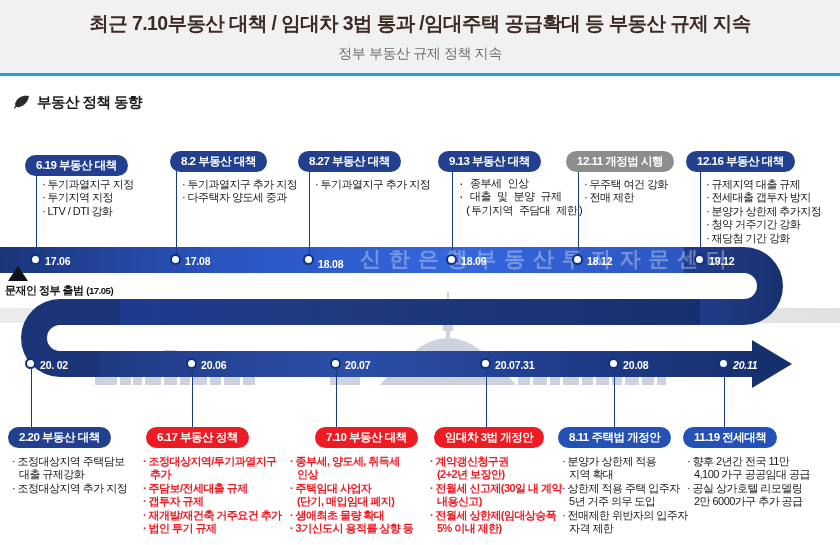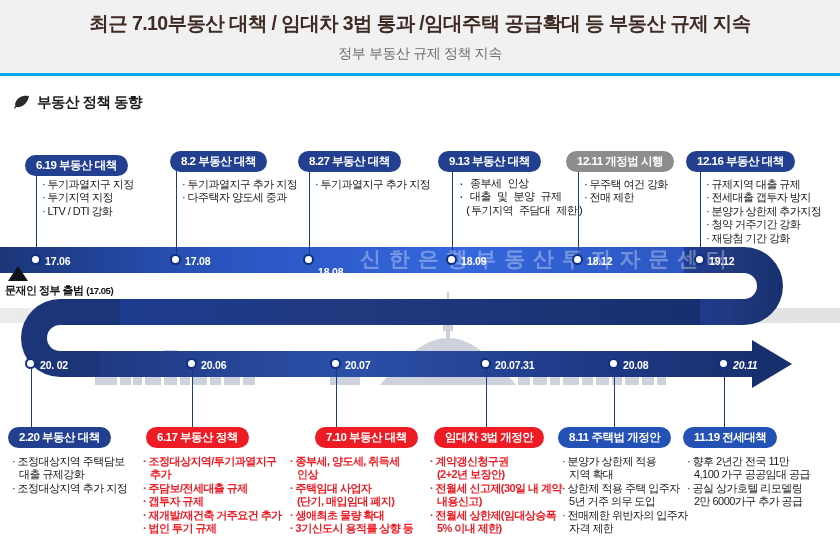--- a/index.html
+++ b/index.html
@@ -230,21 +230,21 @@
 
 <div class="dot" style="left:30px;  top:254px;"></div>
 <div class="dot" style="left:170px; top:254px;"></div>
 <div class="dot" style="left:303px; top:254px;"></div>
 <div class="dot" style="left:446px; top:254px;"></div>
 <div class="dot" style="left:572px; top:254px;"></div>
 <div class="dot" style="left:694px; top:254px;"></div>
 
 <div class="datelbl" style="left:45px;  top:255px;">17.06</div>
 <div class="datelbl" style="left:185px; top:255px;">17.08</div>
-<div class="datelbl" style="left:318px; top:266px;">18.08</div>
+<div class="datelbl" style="left:318px; top:258px;">18.08</div>
 <div class="datelbl" style="left:461px; top:255px;">18.09</div>
 <div class="datelbl" style="left:587px; top:255px;">18.12</div>
 <div class="datelbl" style="left:709px; top:255px;">19.12</div>
 
 <div class="pill navy" style="left:25px;  top:155px;">6.19 부동산 대책</div>
 <div class="pill navy" style="left:170px; top:151px;">8.2 부동산 대책</div>
 <div class="pill navy" style="left:298px; top:151px;">8.27 부동산 대책</div>
 <div class="pill navy" style="left:438px; top:151px;">9.13 부동산 대책</div>
 <div class="pill gray" style="left:566px; top:151px;">12.11 개정법 시행</div>
 <div class="pill navy" style="left:686px; top:151px;">12.16 부동산 대책</div>

